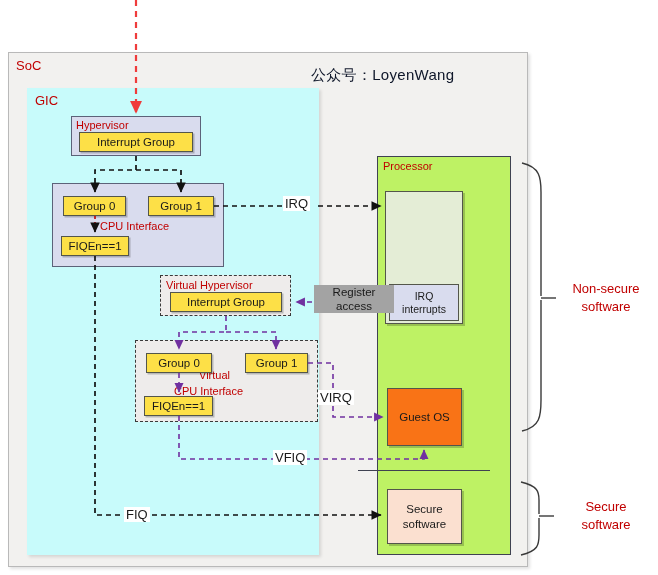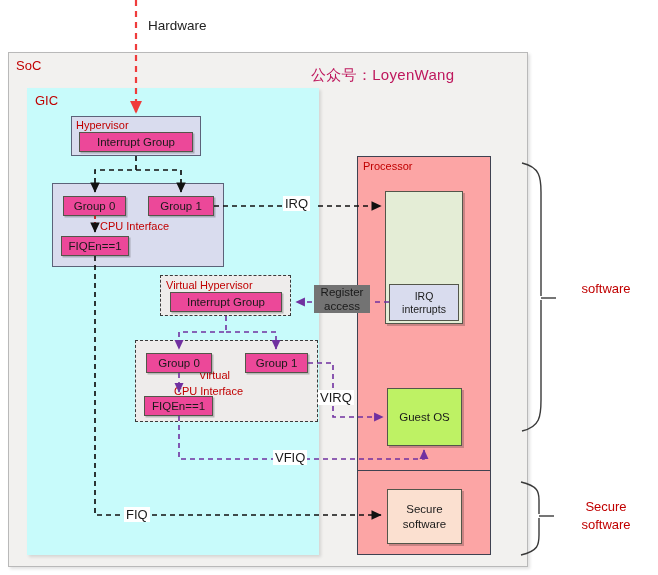--- a/index.html
+++ b/index.html
@@ -10,31 +10,31 @@
 
   
   #soc-box{left:8px;top:52px;width:520px;height:515px;background:#f2f1ef;
            border:1px solid #b9b9b9;box-shadow:2px 2px 3px rgba(0,0,0,.12);}
   #soc-label{left:16px;top:58px;color:#c00000;font-size:13px;}
 
   #gic-box{left:27px;top:88px;width:292px;height:467px;background:#c8fbfb;
            box-shadow:2px 2px 3px rgba(0,0,0,.12);}
   #gic-label{left:35px;top:93px;color:#c00000;font-size:13px;}
 
-  #watermark{left:311px;top:66px;color:#be185d;font-size:15px;letter-spacing:.3px;}
+  #watermark{left:311px;top:66px;color:#0f172a;font-size:15px;letter-spacing:.3px;}
 
   
   #hw-int{left:148px;top:16px;width:110px;color:#222;font-size:13.5px;line-height:20px;}
 
   
   .grpbox{background:#d9dcee;border:1.6px solid #5c6279;}
   .grpbox.dashed{background:#eeeceb;border:1.6px dashed #3a3a3a;}
   .redcap{color:#c00000;font-size:11px;position:absolute;}
 
-  .leafbox{background:#ec4899;border:1.5px solid #53564a;
+  .leafbox{background:#fde047;border:1.5px solid #53564a;
            display:flex;align-items:center;justify-content:center;
            color:#1a1a1a;font-size:11.5px;
            box-shadow:1.5px 1.5px 0 rgba(0,0,0,.22);}
 
   
   #distributor{left:71px;top:116px;width:130px;height:40px;}
   #distributor-cap{left:4px;top:2px;}
   #distributor-ig{left:79px;top:132px;width:114px;height:20px;}
 
   
@@ -51,70 +51,69 @@
 
   
   #vcpu-if{left:135px;top:340px;width:183px;height:82px;}
   #vcpu-cap1{left:63px;top:28px;text-align:center;}
   #vcpu-cap2{left:38px;top:44px;}
   #vgrp0{left:146px;top:353px;width:66px;height:20px;}
   #vgrp1{left:245px;top:353px;width:63px;height:20px;}
   #vfiqen{left:144px;top:396px;width:69px;height:20px;}
 
   
-  #proc-box{left:357px;top:156px;width:134px;height:399px;background:#fca5a5;
+  #proc-box{left:377px;top:156px;width:134px;height:399px;background:#bef264;
             border:1.6px solid #3f4251;}
   #proc-cap{left:5px;top:3px;}
   #proc-divider{left:358px;top:470px;width:132px;height:0;border-top:1.6px solid #3f4251;}
 
   #hyper{left:385px;top:191px;width:78px;height:133px;background:#e4edd6;
          border:1.6px solid #53564a;box-shadow:2px 2px 0 rgba(0,0,0,.2);}
   #hyper-label{left:385px;top:295px;width:78px;text-align:center;font-size:11.5px;color:#1a1a1a;}
   #irq-assign{left:389px;top:284px;width:70px;height:37px;background:#d9dcee;
               border:1.5px solid #53564a;display:flex;flex-direction:column;
               align-items:center;justify-content:center;font-size:10.5px;line-height:13px;
               color:#1a1a1a;text-align:center;}
-  #guestos{left:387px;top:388px;width:75px;height:58px;background:#bef264;
+  #guestos{left:387px;top:388px;width:75px;height:58px;background:#f97316;
            border:1.6px solid #53564a;display:flex;align-items:center;justify-content:center;
            font-size:11.5px;color:#1a1a1a;box-shadow:2px 2px 0 rgba(0,0,0,.2);}
   #secsw{left:387px;top:489px;width:75px;height:55px;background:#fbe0d0;
          border:1.6px solid #53564a;display:flex;flex-direction:column;
          align-items:center;justify-content:center;font-size:11.5px;line-height:15px;
          color:#1a1a1a;box-shadow:2px 2px 0 rgba(0,0,0,.2);}
 
   
   .sidelabel{color:#c00000;font-size:13px;line-height:18px;text-align:center;}
   #ns-label{left:558px;top:280px;width:96px;}
   #sec-label{left:558px;top:498px;width:96px;}
 
   
   .edgelabel{position:absolute;background:#ffffff;color:#1a1a1a;
              font-size:13px;padding:0 2px;line-height:15px;}
   #lbl-irq{left:283px;top:196px;}
   #lbl-virq{left:318px;top:390px;}
   #lbl-vfiq{left:273px;top:450px;}
   #lbl-fiq{left:124px;top:507px;}
-  #lbl-regacc{left:314px;top:285px;width:56px;text-align:center;font-size:11.5px;line-height:14px;
-              background:#737373;color:#1a1a1a;position:absolute;}
+  #lbl-regacc{left:314px;top:285px;width:80px;text-align:center;font-size:11.5px;line-height:14px;
+              background:#a3a3a3;color:#1a1a1a;position:absolute;}
 
   svg#wires{position:absolute;left:0;top:0;width:658px;height:575px;overflow:visible;}
 </style>
 </head>
 <body>
 
 <div class="abs" id="soc-box"></div>
 <div class="abs" id="soc-label">SoC</div>
 
 <div class="abs" id="watermark">公众号：LoyenWang</div>
 
 <div class="abs" id="gic-box"></div>
 <div class="abs" id="gic-label">GIC</div>
 
 <div class="abs" id="hw-int">
-  <div>Hardware</div>
 </div>
 
 <div class="abs grpbox" id="distributor">
   <span class="redcap" id="distributor-cap">Hypervisor</span>
 </div>
 <div class="abs leafbox" id="distributor-ig">Interrupt Group</div>
 
 <div class="abs grpbox" id="cpu-if">
   <span class="redcap" id="cpuif-cap">CPU Interface</span>
 </div>
@@ -205,18 +204,19 @@
 <div class="edgelabel" id="lbl-irq">IRQ</div>
 <div class="edgelabel" id="lbl-virq">VIRQ</div>
 <div class="edgelabel" id="lbl-vfiq">VFIQ</div>
 <div class="edgelabel" id="lbl-fiq">FIQ</div>
 <div id="lbl-regacc">
   <div>Register</div>
   <div>access</div>
 </div>
 
 <div class="abs sidelabel" id="ns-label">
+  <div>Non-secure</div>
   <div>software</div>
 </div>
 <div class="abs sidelabel" id="sec-label">
   <div>Secure</div>
   <div>software</div>
 </div>
 
 </body></html>

